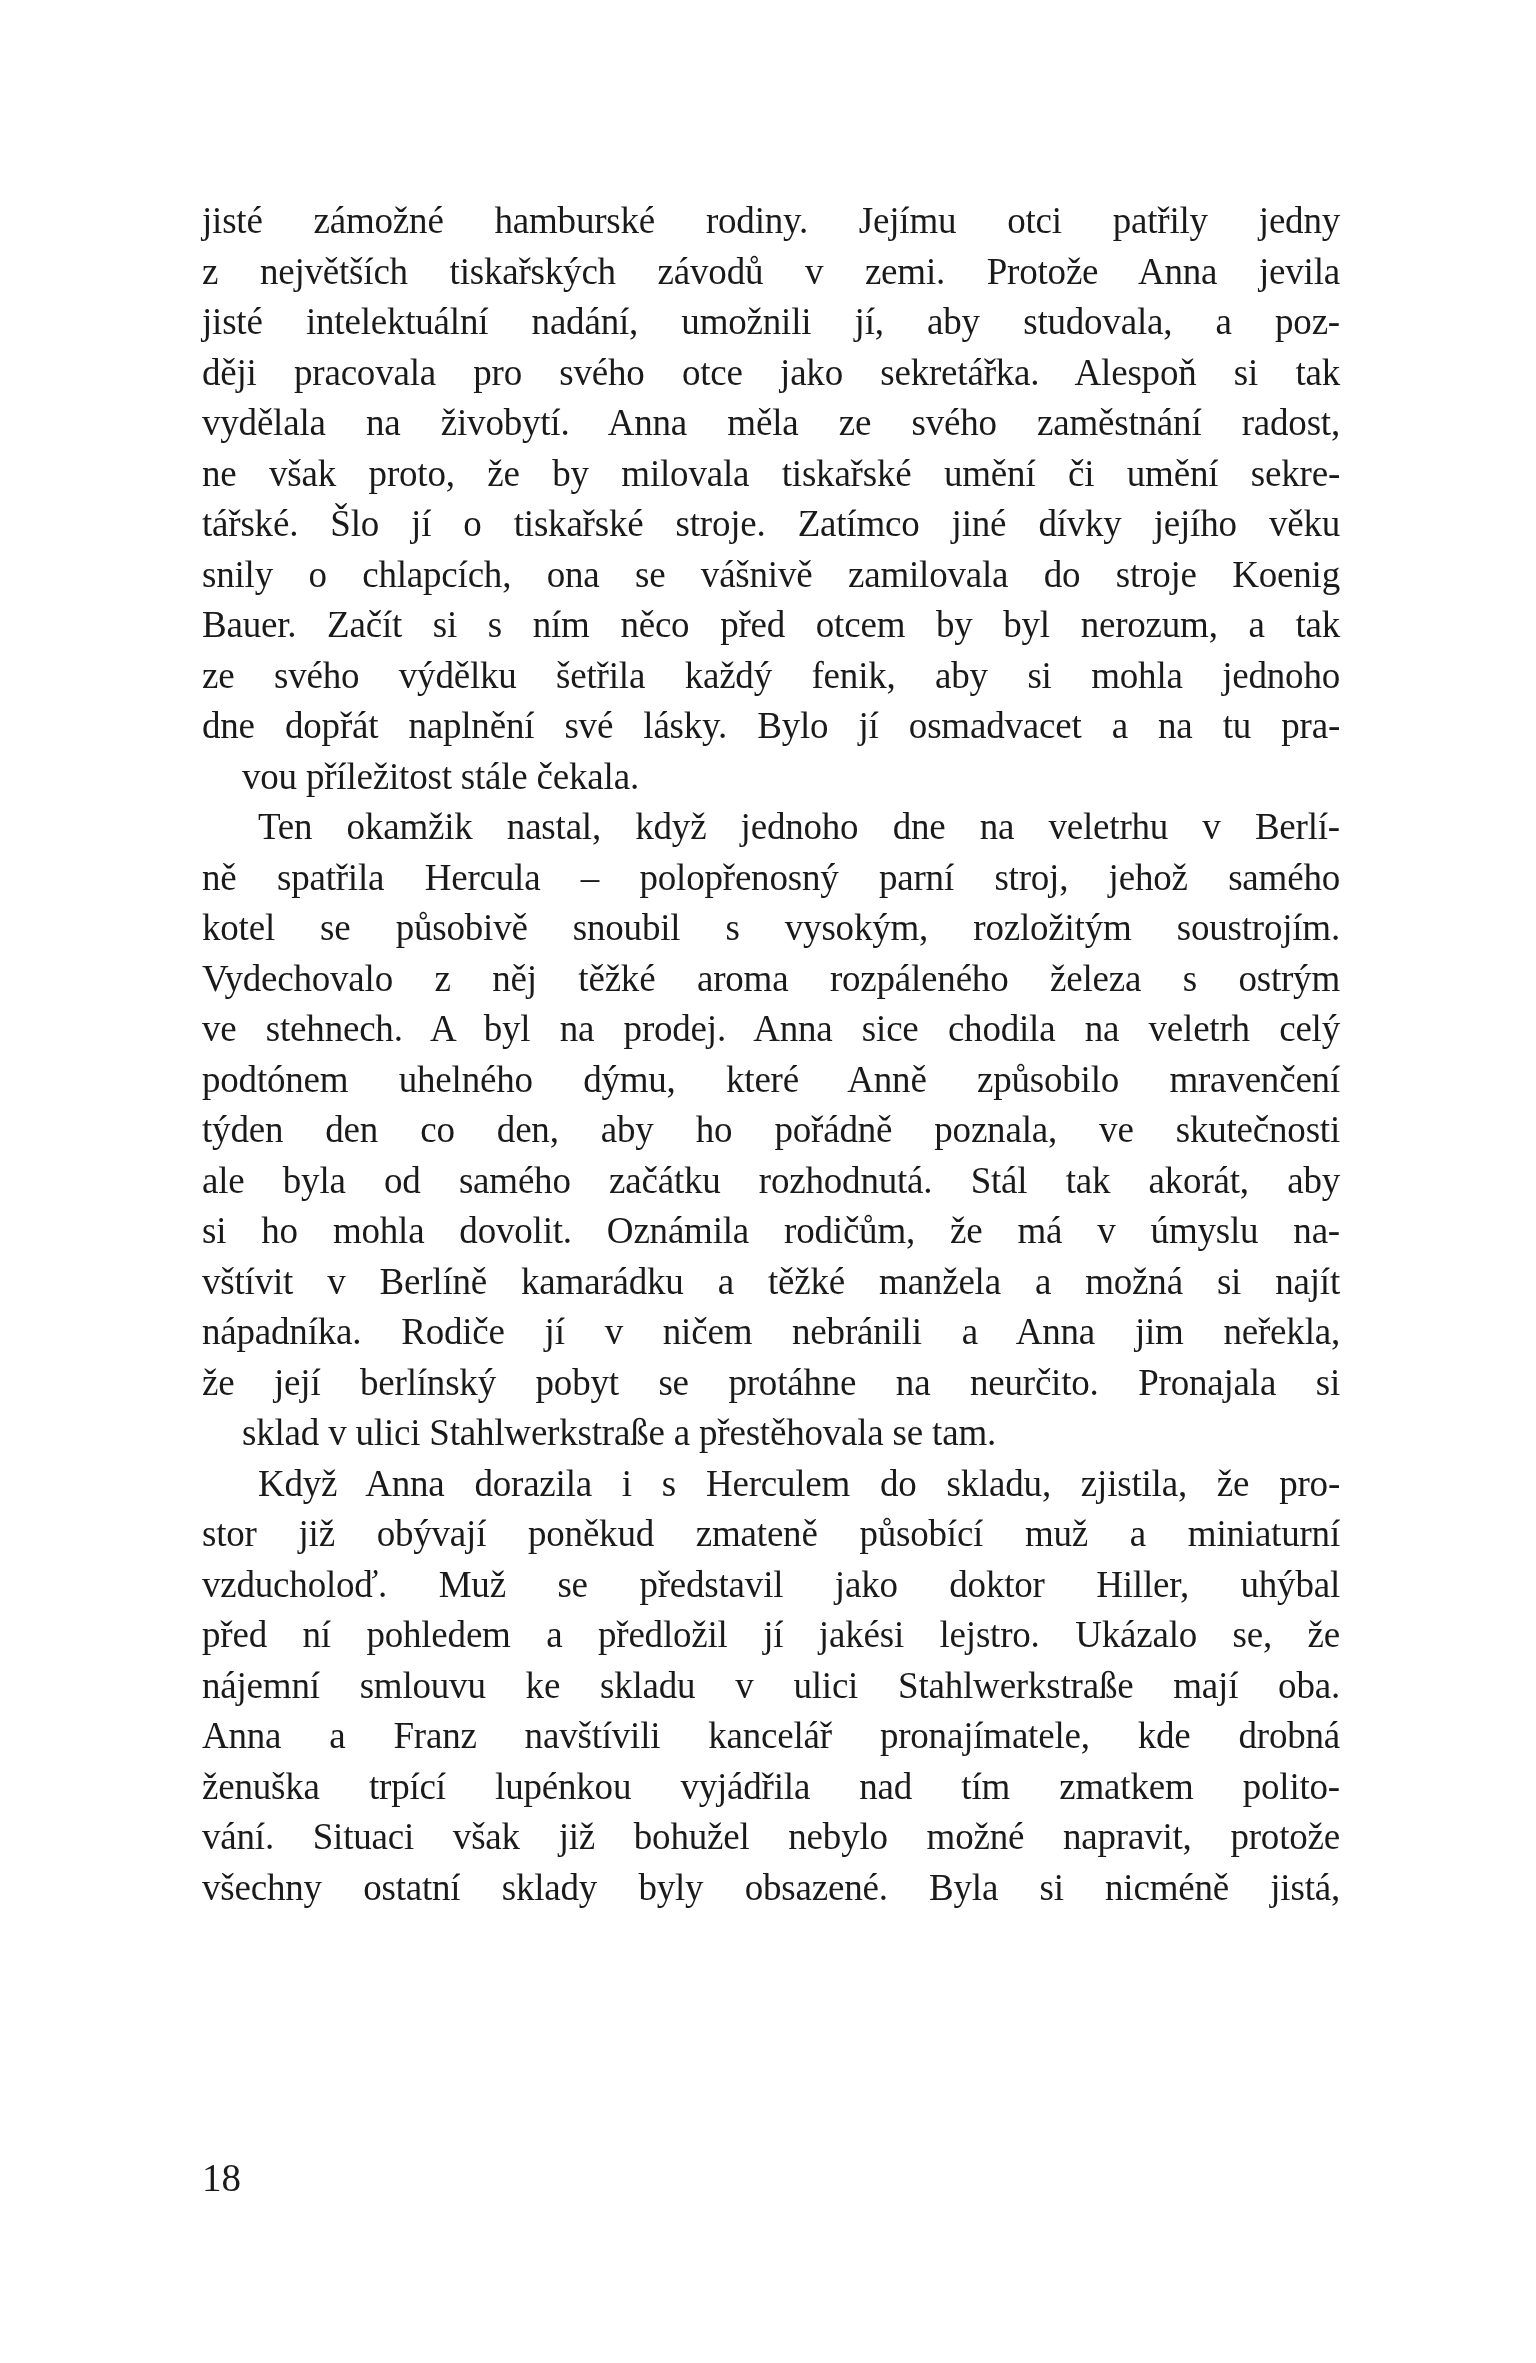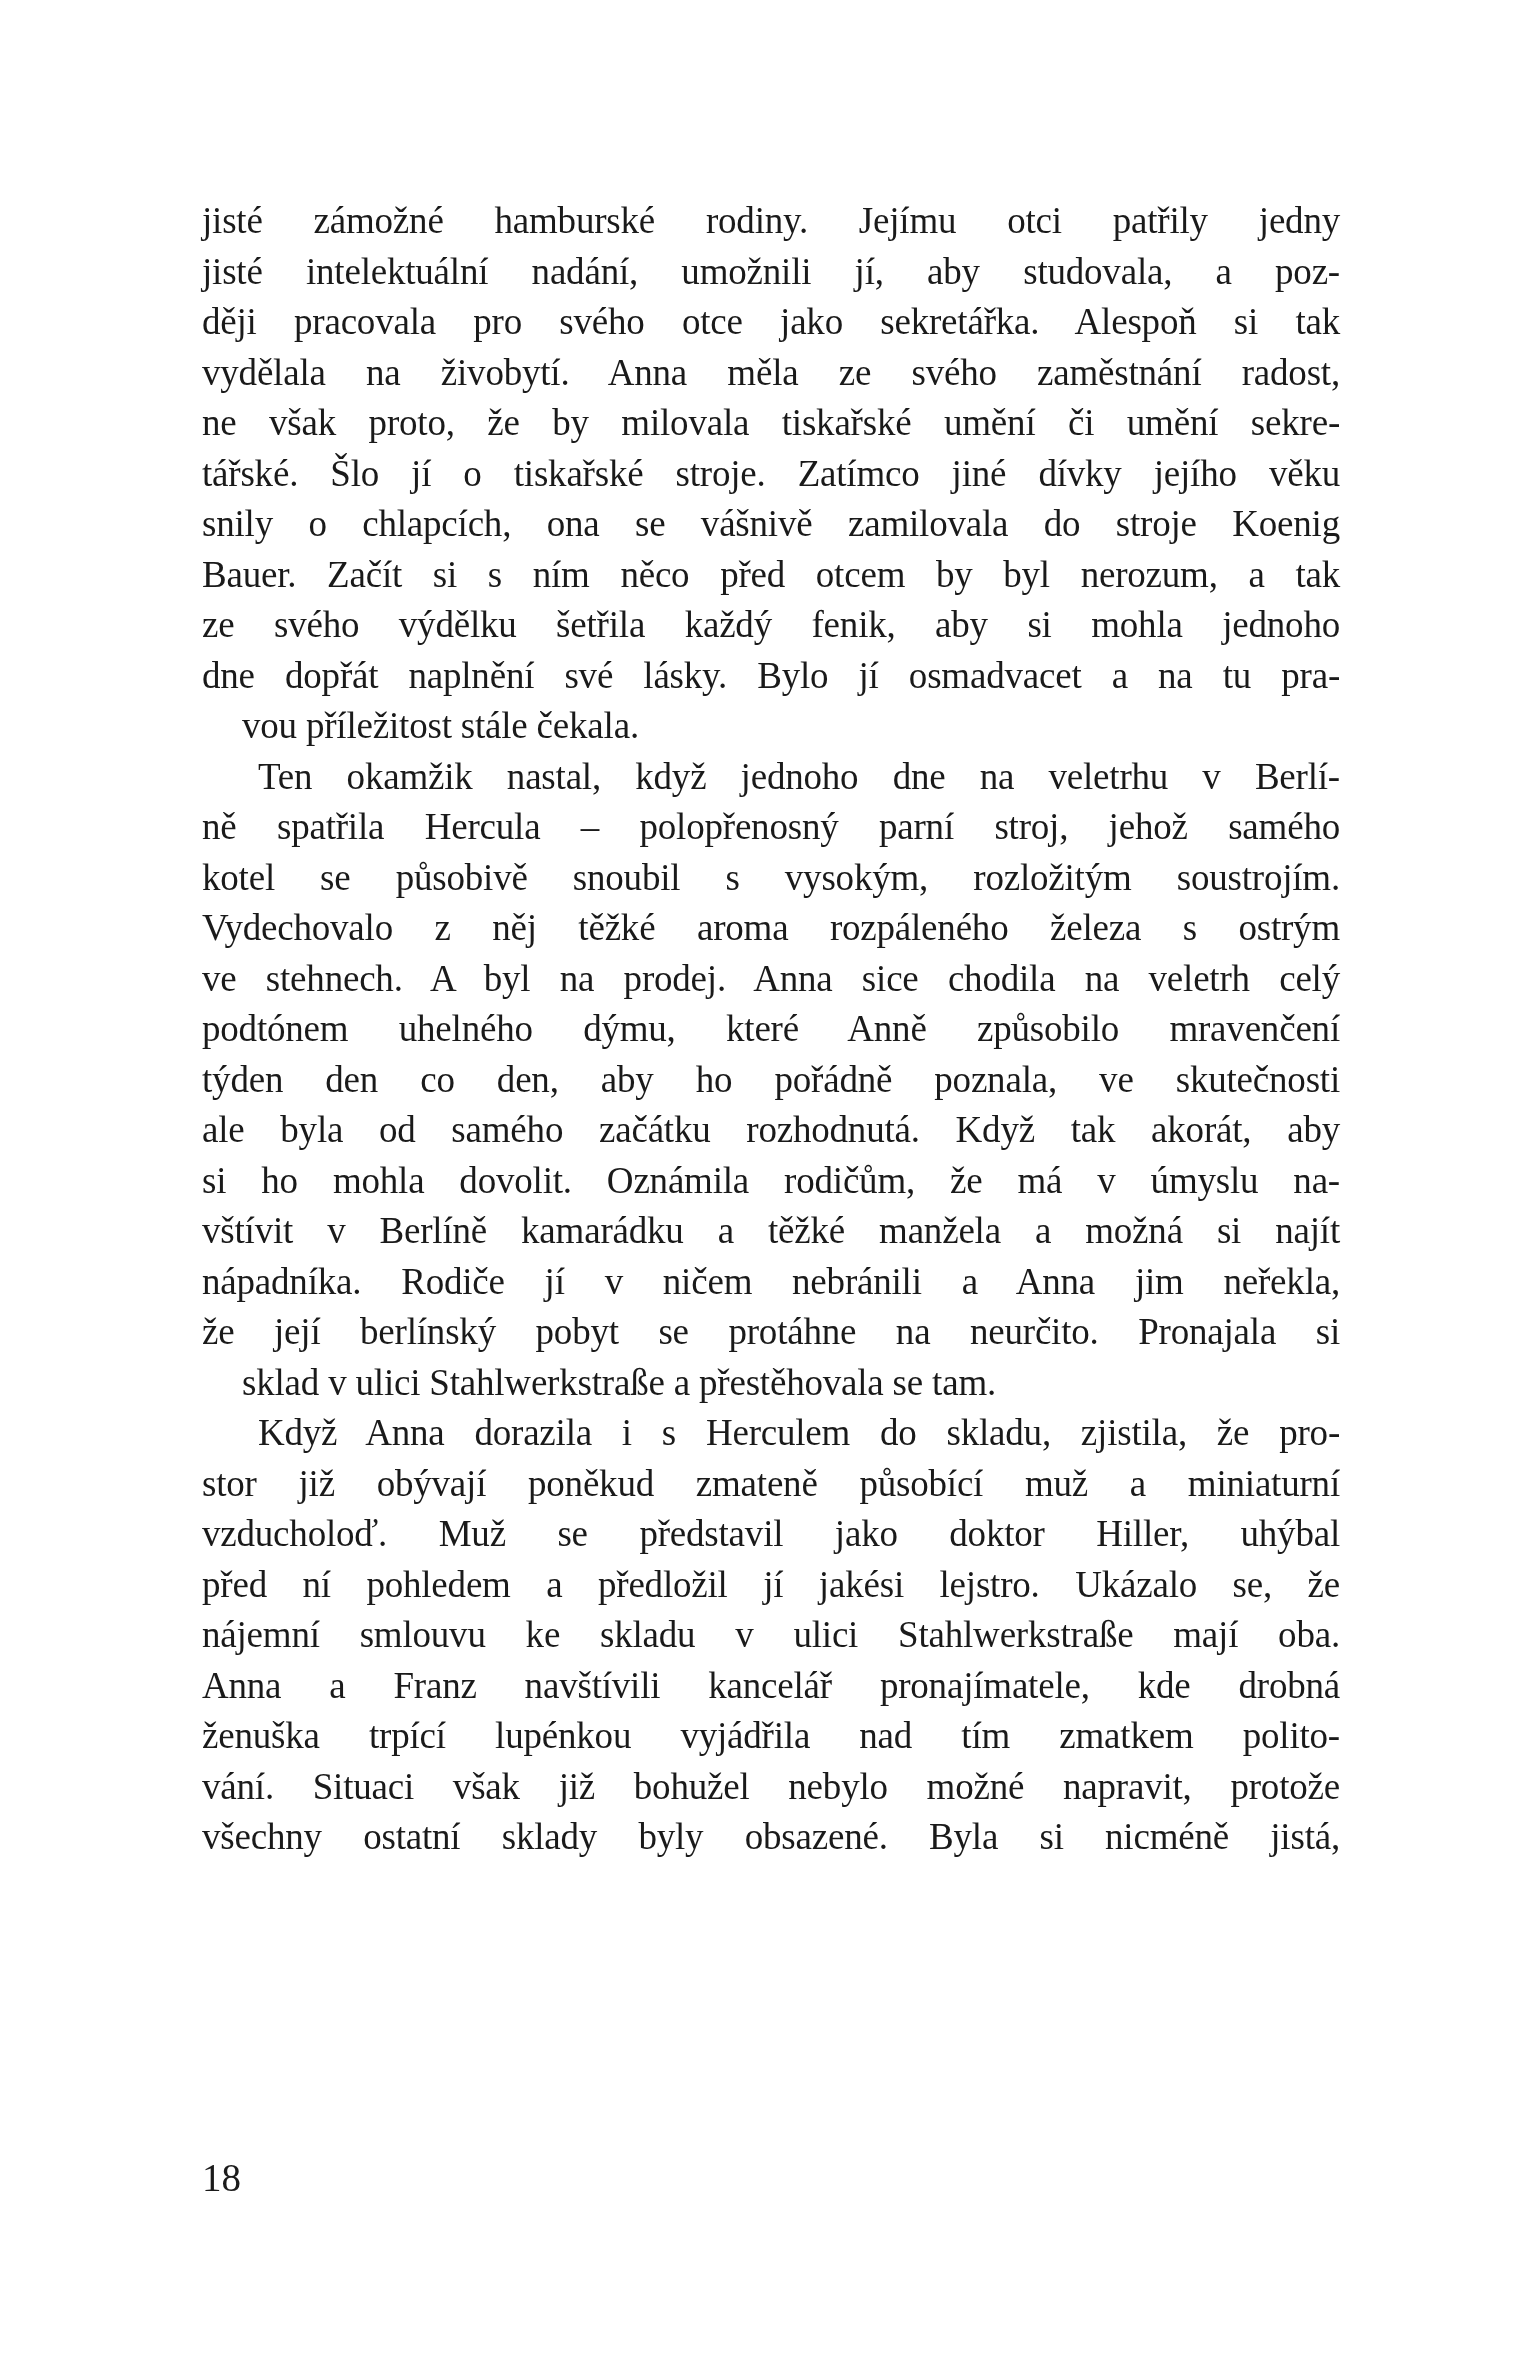--- a/index.html
+++ b/index.html
@@ -56,41 +56,42 @@
     }
   </style>
 </head>
 <body>
 
 <div class="page">
   <div class="text-block">
 
     <div>
       <span class="line">jisté zámožné hamburské rodiny. Jejímu otci patřily jedny</span>
+      <span class="line">z největších tiskařských závodů v zemi. Protože Anna jevila</span>
       <span class="line">jisté intelektuální nadání, umožnili jí, aby studovala, a poz-</span>
       <span class="line">ději pracovala pro svého otce jako sekretářka. Alespoň si tak</span>
       <span class="line">vydělala na živobytí. Anna měla ze svého zaměstnání radost,</span>
       <span class="line">ne však proto, že by milovala tiskařské umění či umění sekre-</span>
       <span class="line">tářské. Šlo jí o tiskařské stroje. Zatímco jiné dívky jejího věku</span>
       <span class="line">snily o chlapcích, ona se vášnivě zamilovala do stroje Koenig</span>
       <span class="line">Bauer. Začít si s ním něco před otcem by byl nerozum, a tak</span>
       <span class="line">ze svého výdělku šetřila každý fenik, aby si mohla jednoho</span>
       <span class="line">dne dopřát naplnění své lásky. Bylo jí osmadvacet a na tu pra-</span>
       <span class="line last">vou příležitost stále čekala.</span>
     </div>
 
     <div>
       <span class="line indent">Ten okamžik nastal, když jednoho dne na veletrhu v Berlí-</span>
       <span class="line">ně spatřila Hercula – polopřenosný parní stroj, jehož samého</span>
       <span class="line">kotel se působivě snoubil s vysokým, rozložitým soustrojím.</span>
       <span class="line">Vydechovalo z něj těžké aroma rozpáleného železa s ostrým</span>
       <span class="line">ve stehnech. A byl na prodej. Anna sice chodila na veletrh celý</span>
       <span class="line">podtónem uhelného dýmu, které Anně způsobilo mravenčení</span>
       <span class="line">týden den co den, aby ho pořádně poznala, ve skutečnosti</span>
-      <span class="line">ale byla od samého začátku rozhodnutá. Když tak akorát, aby</span>
+      <span class="line">ale byla od samého začátku rozhodnutá. Stál tak akorát, aby</span>
       <span class="line">si ho mohla dovolit. Oznámila rodičům, že má v úmyslu na-</span>
       <span class="line">vštívit v Berlíně kamarádku a těžké manžela a možná si najít</span>
       <span class="line">nápadníka. Rodiče jí v ničem nebránili a Anna jim neřekla,</span>
       <span class="line">že její berlínský pobyt se protáhne na neurčito. Pronajala si</span>
       <span class="line last">sklad v ulici Stahlwerkstraße a přestěhovala se tam.</span>
     </div>
 
     <div>
       <span class="line indent">Když Anna dorazila i s Herculem do skladu, zjistila, že pro-</span>
       <span class="line">stor již obývají poněkud zmateně působící muž a miniaturní</span>

